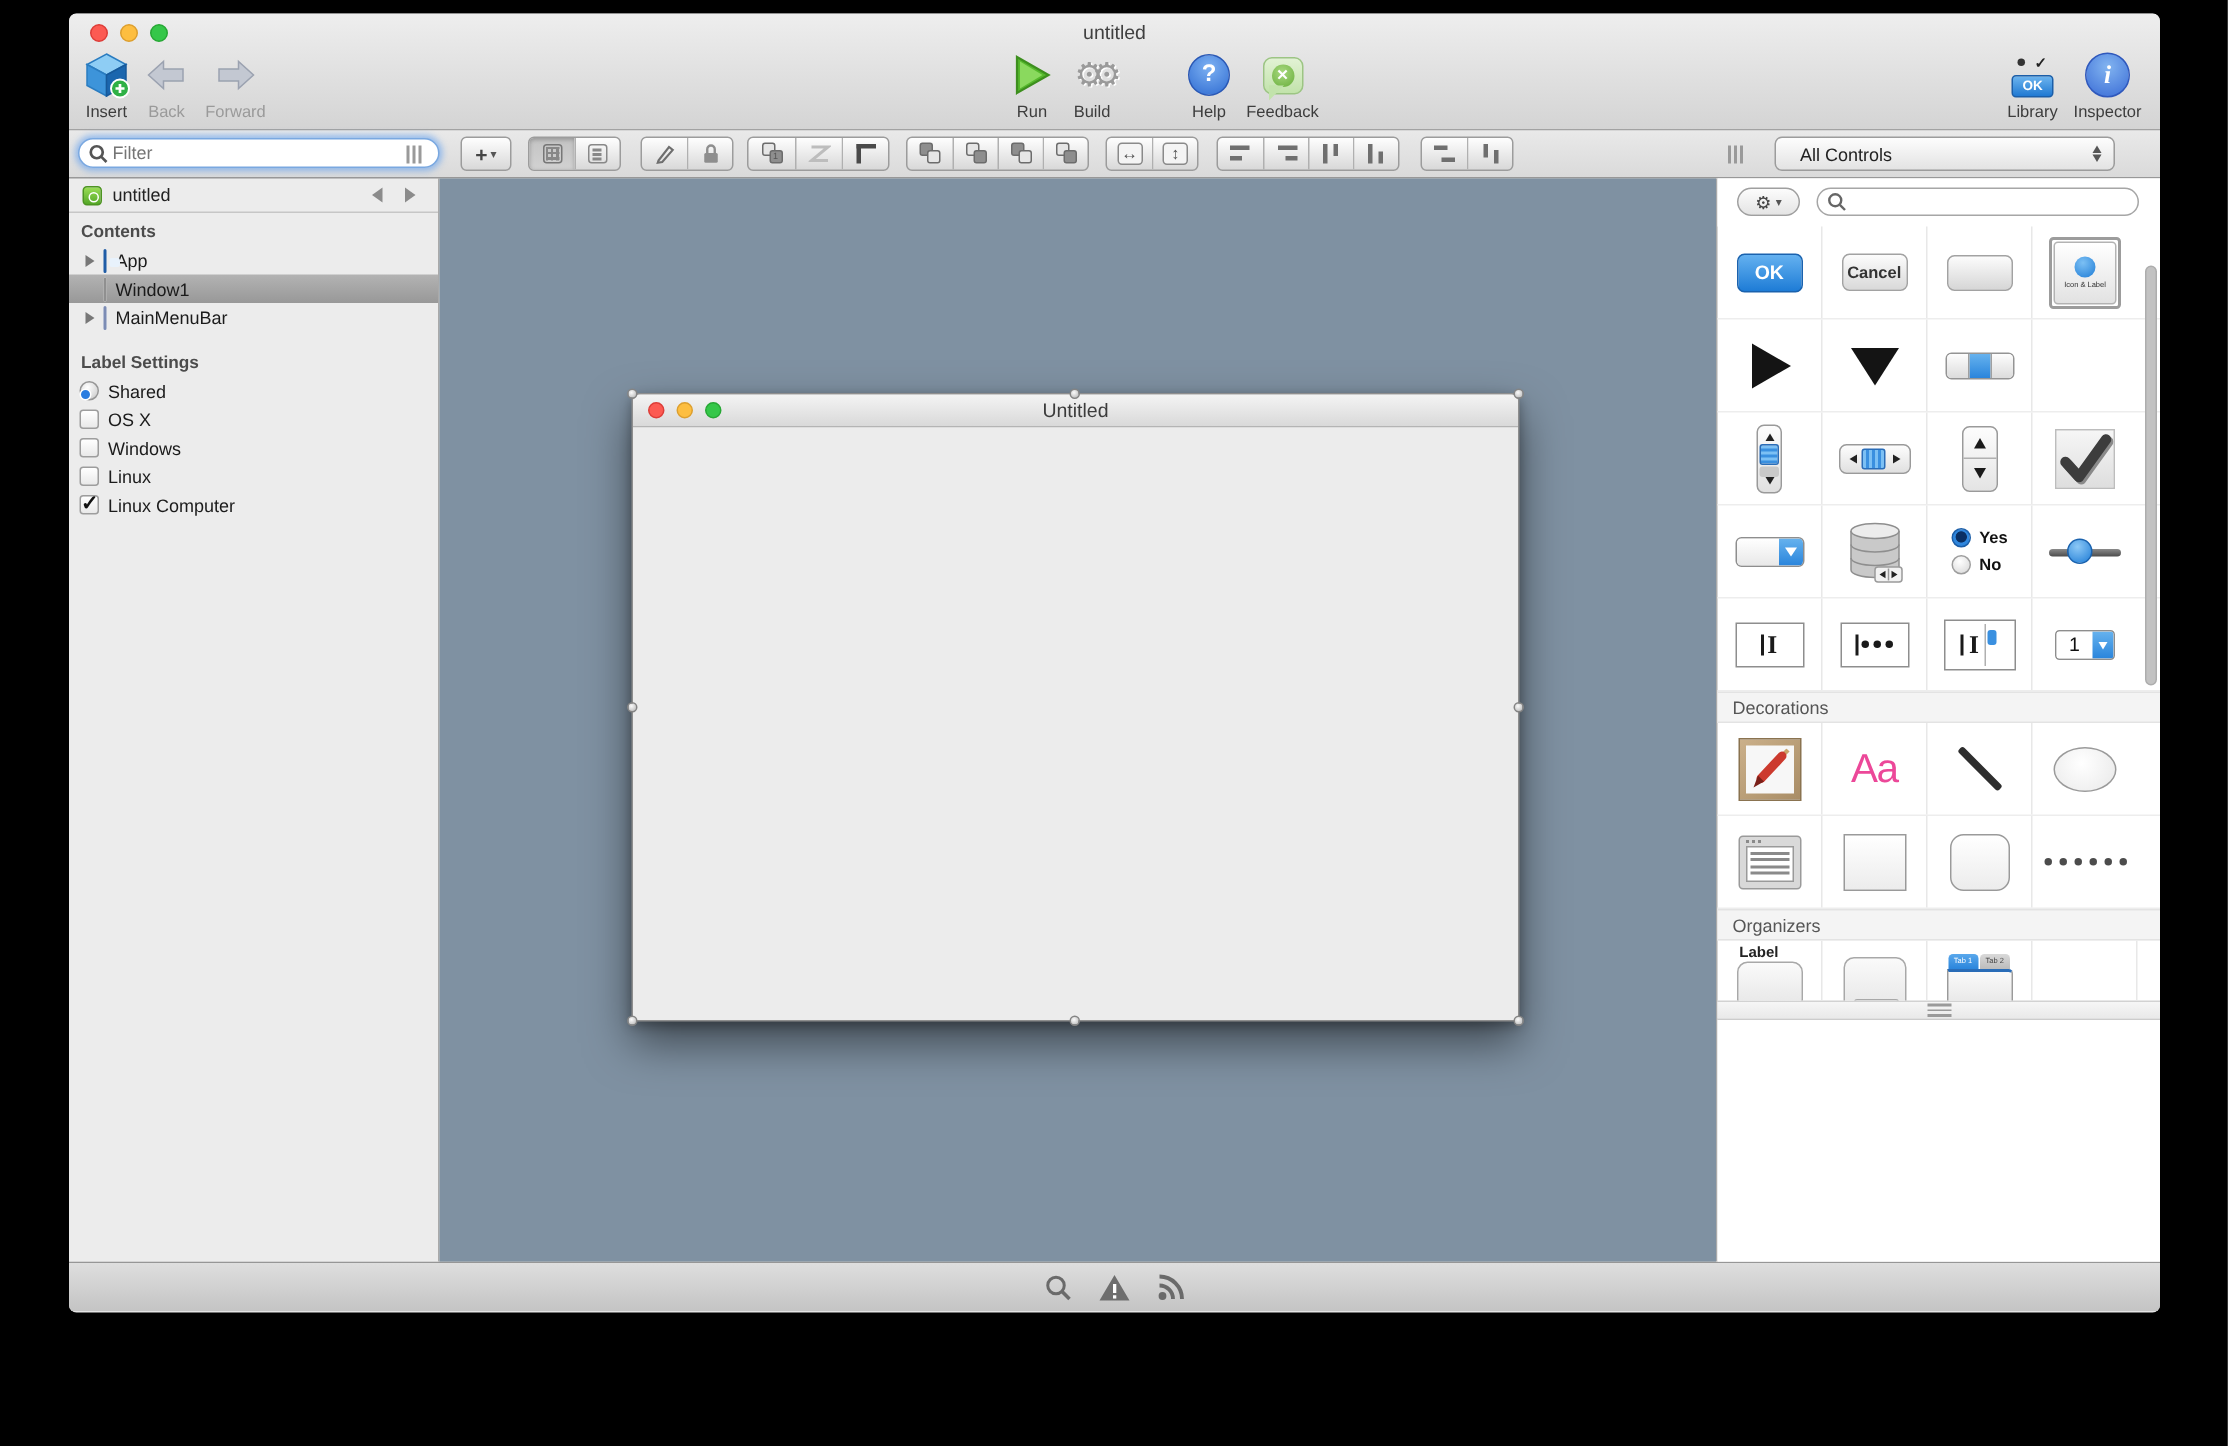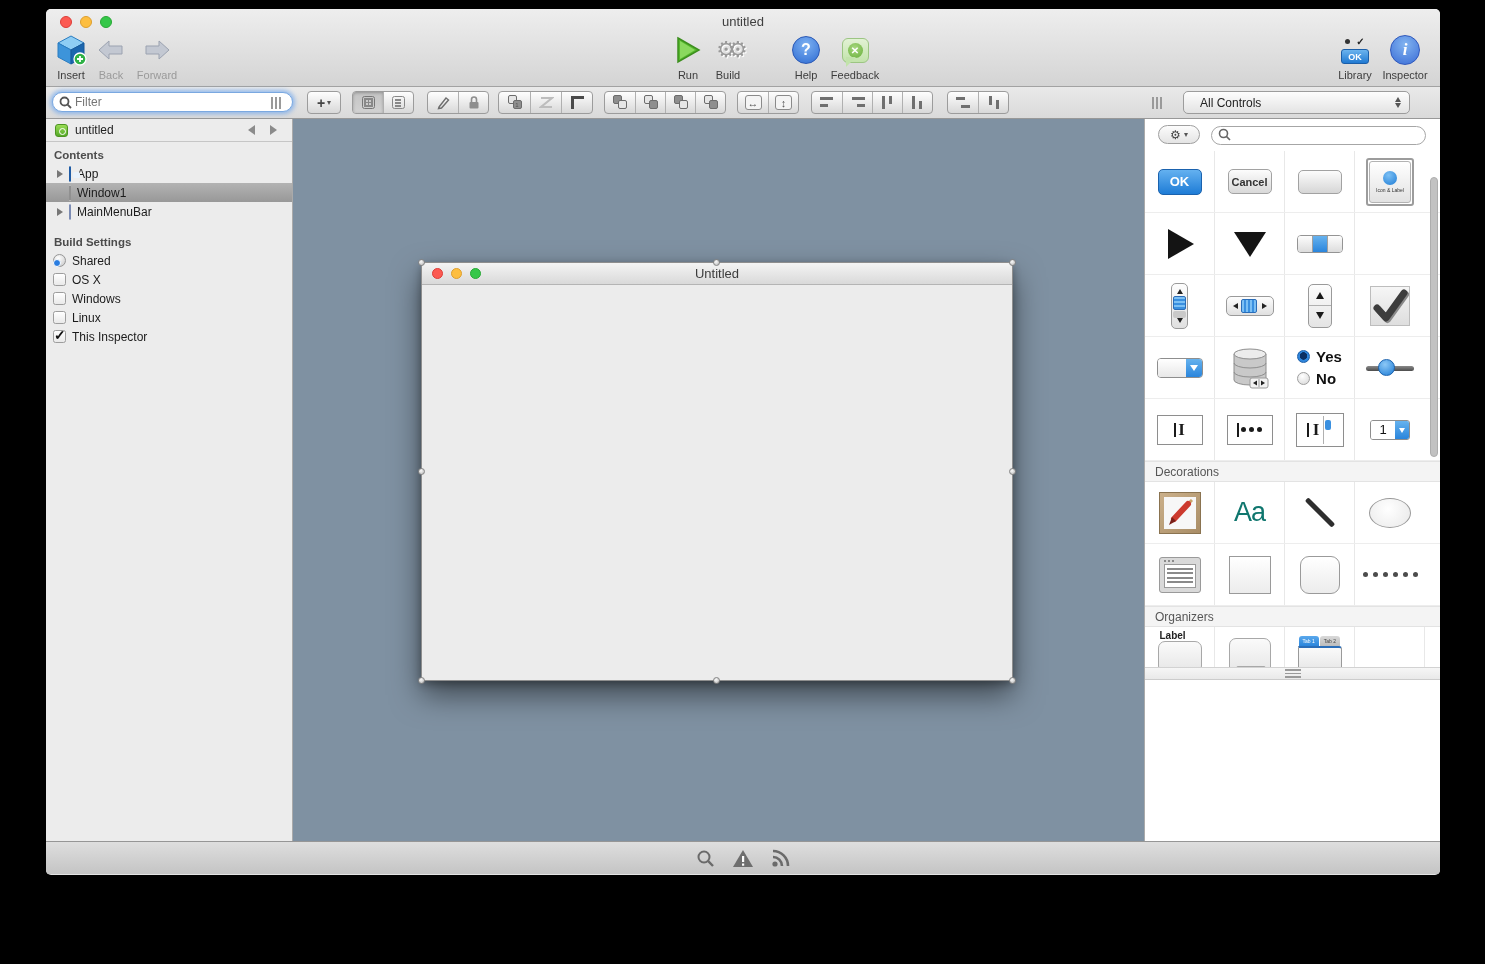--- a/index.html
+++ b/index.html
@@ -150,42 +150,42 @@
   .stepper{ width:24px; height:44px; border:1px solid #9a9a9a; border-radius:5px; background:linear-gradient(#fdfdfd,#e4e4e4); display:flex; flex-direction:column; }
   .stepper div{ flex:1; display:flex; align-items:center; justify-content:center; }
   .stepper div:first-child{ border-bottom:1px solid #b0b0b0; }
   .stepper .u{ width:0;height:0;border:4.5px solid transparent;border-bottom:7px solid #1a1a1a; margin-bottom:3px;}
   .stepper .d{ width:0;height:0;border:4.5px solid transparent;border-top:7px solid #1a1a1a; margin-top:3px;}
   .checkbig{ width:40px; height:40px; background:linear-gradient(#f6f6f6,#dedede); border:1px solid #bdbdbd; display:flex; align-items:center; justify-content:center; }
   .popmenu{ width:46px; height:20px; border:1px solid #8e8e8e; border-radius:4px; display:flex; overflow:hidden; }
   .popmenu .txt{ flex:1; background:linear-gradient(#ffffff,#e8e8e8); }
   .popmenu .arr{ width:16px; background:linear-gradient(#66b2ee,#2a85dc); display:flex; align-items:center; justify-content:center; }
   .popmenu .arr i{ width:0;height:0;border:4px solid transparent;border-top:6px solid #fff; margin-top:5px;}
-  .radios{ display:flex; flex-direction:column; gap:5px; font-size:15px; font-weight:bold; color:#111; }
+  .radios{ display:flex; flex-direction:column; gap:5px; font-size:11px; font-weight:bold; color:#111; }
   .radios .row{ display:flex; align-items:center; gap:6px; }
   .rad{ width:13px; height:13px; border-radius:50%; }
   .rad.on{ background:radial-gradient(circle at 50% 45%, #0a2f63 0 3.5px, #2f86dd 4px); border:1px solid #1b5ea8; }
   .rad.off{ background:radial-gradient(circle at 40% 30%, #ffffff, #d6d6d6); border:1px solid #9e9e9e; }
   .slider{ position:relative; width:48px; height:18px; }
   .slider .track{ position:absolute; left:0; top:7px; width:100%; height:5px; border-radius:3px; background:linear-gradient(#8a8a8a,#4c4c4c); }
   .slider .ball{ position:absolute; left:12px; top:0; width:17px; height:17px; border-radius:50%; background:radial-gradient(circle at 40% 30%, #8cc8f6, #1e7cd6); border:1px solid #1a62ae; }
   .field{ background:#fff; border:1px solid #8e8e8e; display:flex; align-items:center; justify-content:center; gap:2px; }
   .ibeam{ font-family:"Liberation Serif",serif; font-size:17px; font-weight:bold; color:#1a1a1a; }
   .pwdots{ display:flex; gap:3px; align-items:center; }
   .pwdots i{ width:5px; height:5px; border-radius:50%; background:#1a1a1a; }
   .caretbar{ width:2px; height:14px; background:#1a1a1a; }
   .ta-scroll{ width:9px; height:28px; border-left:1px solid #b0b0b0; display:flex; flex-direction:column; align-items:center; }
   .ta-scroll .thumb{ width:6px; height:10px; background:#3a90e0; border-radius:2px; margin-top:4px; }
   .combo{ width:40px; height:20px; border:1px solid #8e8e8e; border-radius:3px; display:flex; overflow:hidden; }
   .combo .v{ flex:1; background:#fff; font-size:13px; color:#111; display:flex; align-items:center; justify-content:center; }
   .combo .arr{ width:14px; background:linear-gradient(#66b2ee,#2a85dc); display:flex; align-items:center; justify-content:center; }
   .combo .arr i{ width:0;height:0;border:3.5px solid transparent;border-top:5.5px solid #fff; margin-top:5px;}
   .frame{ width:42px; height:42px; background:linear-gradient(135deg,#cbb08a,#a98d66); border:1px solid #8a7350; padding:4px; }
   .frame .inner{ width:100%; height:100%; background:#f7f7f7; border:1px solid #b8a playground88; display:flex; align-items:center; justify-content:center; }
-  .aa{ font-size:27px; color:#0f766e; font-weight:500; letter-spacing:-1px; }
+  .aa{ font-size:27px; color:#ec4899; font-weight:500; letter-spacing:-1px; }
   .lineic{ width:38px; height:5px; background:#2e2e2e; border-radius:2px; transform:rotate(45deg); }
   .ovalic{ width:42px; height:30px; border-radius:50%; background:radial-gradient(circle at 45% 35%,#ffffff,#e8e8e8); border:1px solid #9a9a9a; }
   .listwin{ width:42px; height:36px; background:#d9d9d9; border:1px solid #9a9a9a; border-radius:3px; padding:6px 4px 4px 4px; position:relative; }
   .listwin:before{ content:""; position:absolute; left:4px; top:2px; width:10px; height:2px; background:repeating-linear-gradient(90deg,#8a8a8a 0 2px,transparent 2px 4px); }
   .listwin .pane{ width:100%; height:100%; background:#fff; border:1px solid #9a9a9a; padding:3px 2px; display:flex; flex-direction:column; gap:2.5px; }
   .listwin .pane i{ height:2px; background:#8a8a8a; }
   .rectic{ width:42px; height:38px; background:linear-gradient(#ffffff,#ececec); border:1px solid #9a9a9a; }
   .rrectic{ width:40px; height:38px; background:linear-gradient(#ffffff,#ececec); border:1px solid #9a9a9a; border-radius:9px; }
   .sepdots{ display:flex; gap:5px; }
   .sepdots i{ width:5px; height:5px; border-radius:50%; background:#4c4c4c; }
@@ -485,21 +485,21 @@
         <span>Window1</span>
       </div>
       <div class="side-row">
         <span class="disc">
             <i></i>
           </span>
         <span class="ric"><span class="ic-menubar"></span></span>
         <span>MainMenuBar</span>
       </div>
 
-      <div class="sec-head" style="margin-top:8px;">Build Settings</div>
+      <div class="sec-head" style="margin-top:8px;">Label Settings</div>
 
       <div class="side-row">
         <span class="bs-ind">
             <span class="ic-shared"></span>
           </span>
         <span>Shared</span>
       </div>
       <div class="side-row">
         <span class="bs-ind">
             <span class="ic-checkbox"></span>
@@ -515,21 +515,21 @@
       <div class="side-row">
         <span class="bs-ind">
             <span class="ic-checkbox"></span>
           </span>
         <span>Linux</span>
       </div>
       <div class="side-row">
         <span class="bs-ind">
             <span class="ic-checkbox checked"></span>
           </span>
-        <span>This Inspector</span>
+        <span>Linux Computer</span>
       </div>
     </div>
 
     <div class="canvas">
       <div class="design-window">
         <div class="dw-titlebar">
           <span class="dw-lights">
             <span class="light red"></span>
             <span class="light yellow"></span>
             <span class="light green"></span>

